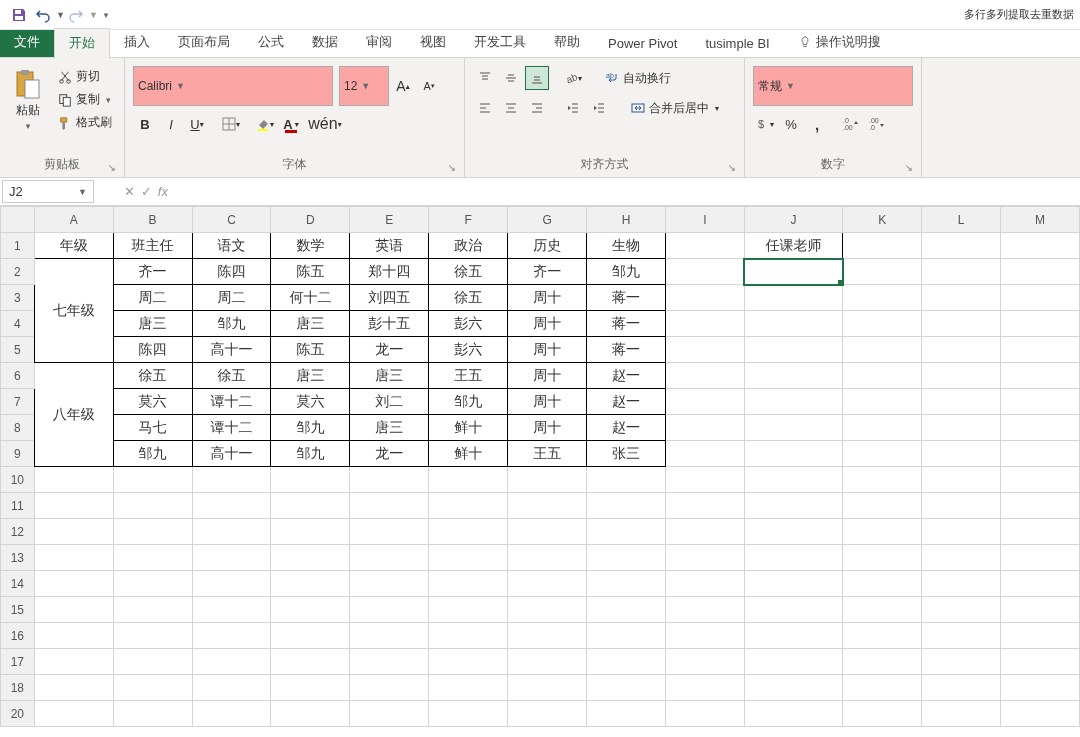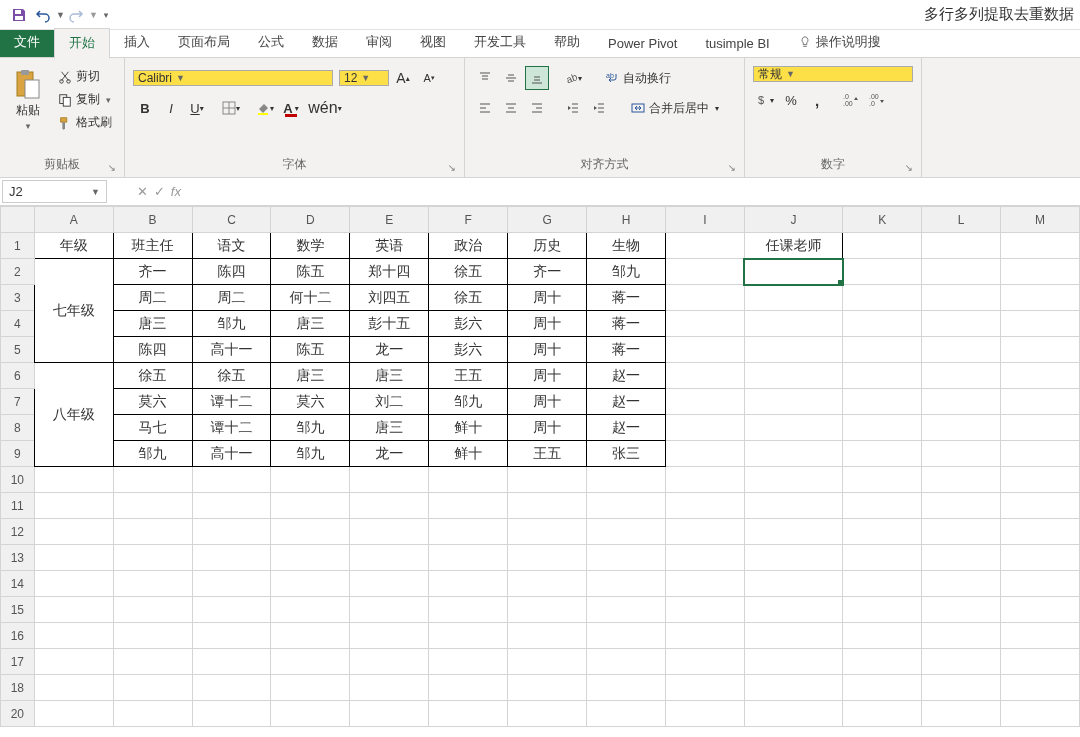--- a/index.html
+++ b/index.html
@@ -1,48 +1,48 @@
 <!DOCTYPE html>
 <html><head>
 <meta charset="utf-8">
 <style>
 * { box-sizing: border-box; margin: 0; padding: 0; font-family: "Microsoft YaHei", "Segoe UI", sans-serif; }
 body { background: #fff; width: 1080px; height: 737px; overflow: hidden; font-size: 13px; color: #333; }
 
 
 .qat { height: 30px; background: #fff; display: flex; align-items: center; padding: 0 8px; border-bottom: 1px solid #e1e1e1; position: relative; }
 .qat .qbtn { width: 22px; height: 22px; display: inline-flex; align-items: center; justify-content: center; margin-right: 2px; color: #217346; cursor: pointer; }
-.qat .title { position: absolute; right: 6px; font-size: 15px; color: #333; }
+.qat .title { position: absolute; right: 6px; font-size: 11px; color: #333; }
 
 
 .tabs { height: 28px; background: #fff; display: flex; align-items: flex-end; padding-left: 0; border-bottom: 1px solid #d4d4d4; }
 .tab { padding: 5px 14px 6px; font-size: 13px; color: #444; cursor: pointer; }
 .tab.file { background: #217346; color: #fff; }
 .tab.active { background: #f3f2f1; border: 1px solid #d4d4d4; border-bottom: 1px solid #f3f2f1; position: relative; top: 2px; color: #217346; }
 .tab.tell { display: flex; align-items: center; gap: 4px; }
 
 
 .ribbon { height: 120px; background: #f3f2f1; display: flex; border-bottom: 1px solid #d4d4d4; }
 .group { border-right: 1px solid #d4d4d4; padding: 4px 8px 2px; display: flex; flex-direction: column; justify-content: space-between; }
 .group-label { text-align: center; font-size: 12px; color: #666; padding: 2px 0; position: relative; }
 .group-label .launcher { position: absolute; right: 0; bottom: 2px; font-size: 10px; color: #888; cursor: pointer; }
 .group-body { flex: 1; display: flex; align-items: flex-start; gap: 6px; padding-top: 4px; }
 .btncol { display: flex; flex-direction: column; gap: 2px; }
 .rbtn { display: flex; align-items: center; gap: 4px; padding: 2px 4px; cursor: pointer; font-size: 12px; white-space: nowrap; }
 .bigbtn { display: flex; flex-direction: column; align-items: center; justify-content: center; gap: 2px; padding: 2px 4px; cursor: pointer; font-size: 12px; min-width: 40px; }
 .bigbtn .ico { width: 32px; height: 32px; display: flex; align-items: center; justify-content: center; }
-.combo { height: 16px; border: 1px solid #ababab; background: #fde047; display: inline-flex; align-items: center; padding: 0 4px; font-size: 12px; }
+.combo { height: 40px; border: 1px solid #ababab; background: #fca5a5; display: inline-flex; align-items: center; padding: 0 4px; font-size: 12px; }
 .combo .arrow { margin-left: 4px; font-size: 9px; color: #666; }
 .iconbtn { width: 24px; height: 24px; display: inline-flex; align-items: center; justify-content: center; cursor: pointer; border: 1px solid transparent; }
 .iconbtn.sel { border: 1px solid #217346; background: #cde6d8; }
 .row { display: flex; align-items: center; gap: 2px; }
 
 
 .fbar { height: 28px; border-bottom: 1px solid #d4d4d4; display: flex; align-items: stretch; background: #fff; }
-.namebox { width: 105px; border: 1px solid #ccc; margin: 2px; display: flex; align-items: center; padding: 0 6px; font-size: 13px; }
+.namebox { width: 92px; border: 1px solid #ccc; margin: 2px; display: flex; align-items: center; padding: 0 6px; font-size: 13px; }
 .namebox .arrow { margin-left: auto; font-size: 9px; color: #666; }
 .fx-sep { width: 20px; }
 .fx-btns { display: flex; align-items: center; gap: 6px; padding: 0 8px; color: #999; }
 .fx-input { flex: 1; border: none; padding: 0 6px; font-size: 13px; }
 
 
 .sheet-wrap { position: relative; overflow: hidden; }
 table.sheet { border-collapse: collapse; table-layout: fixed; }
 table.sheet th, table.sheet td { border: 1px solid #d4d4d4; height: 26px; font-size: 14px; font-weight: normal; text-align: center; vertical-align: middle; background: #fff; }
 table.sheet th { background: #f0f0f0; color: #555; font-size: 12px; }

